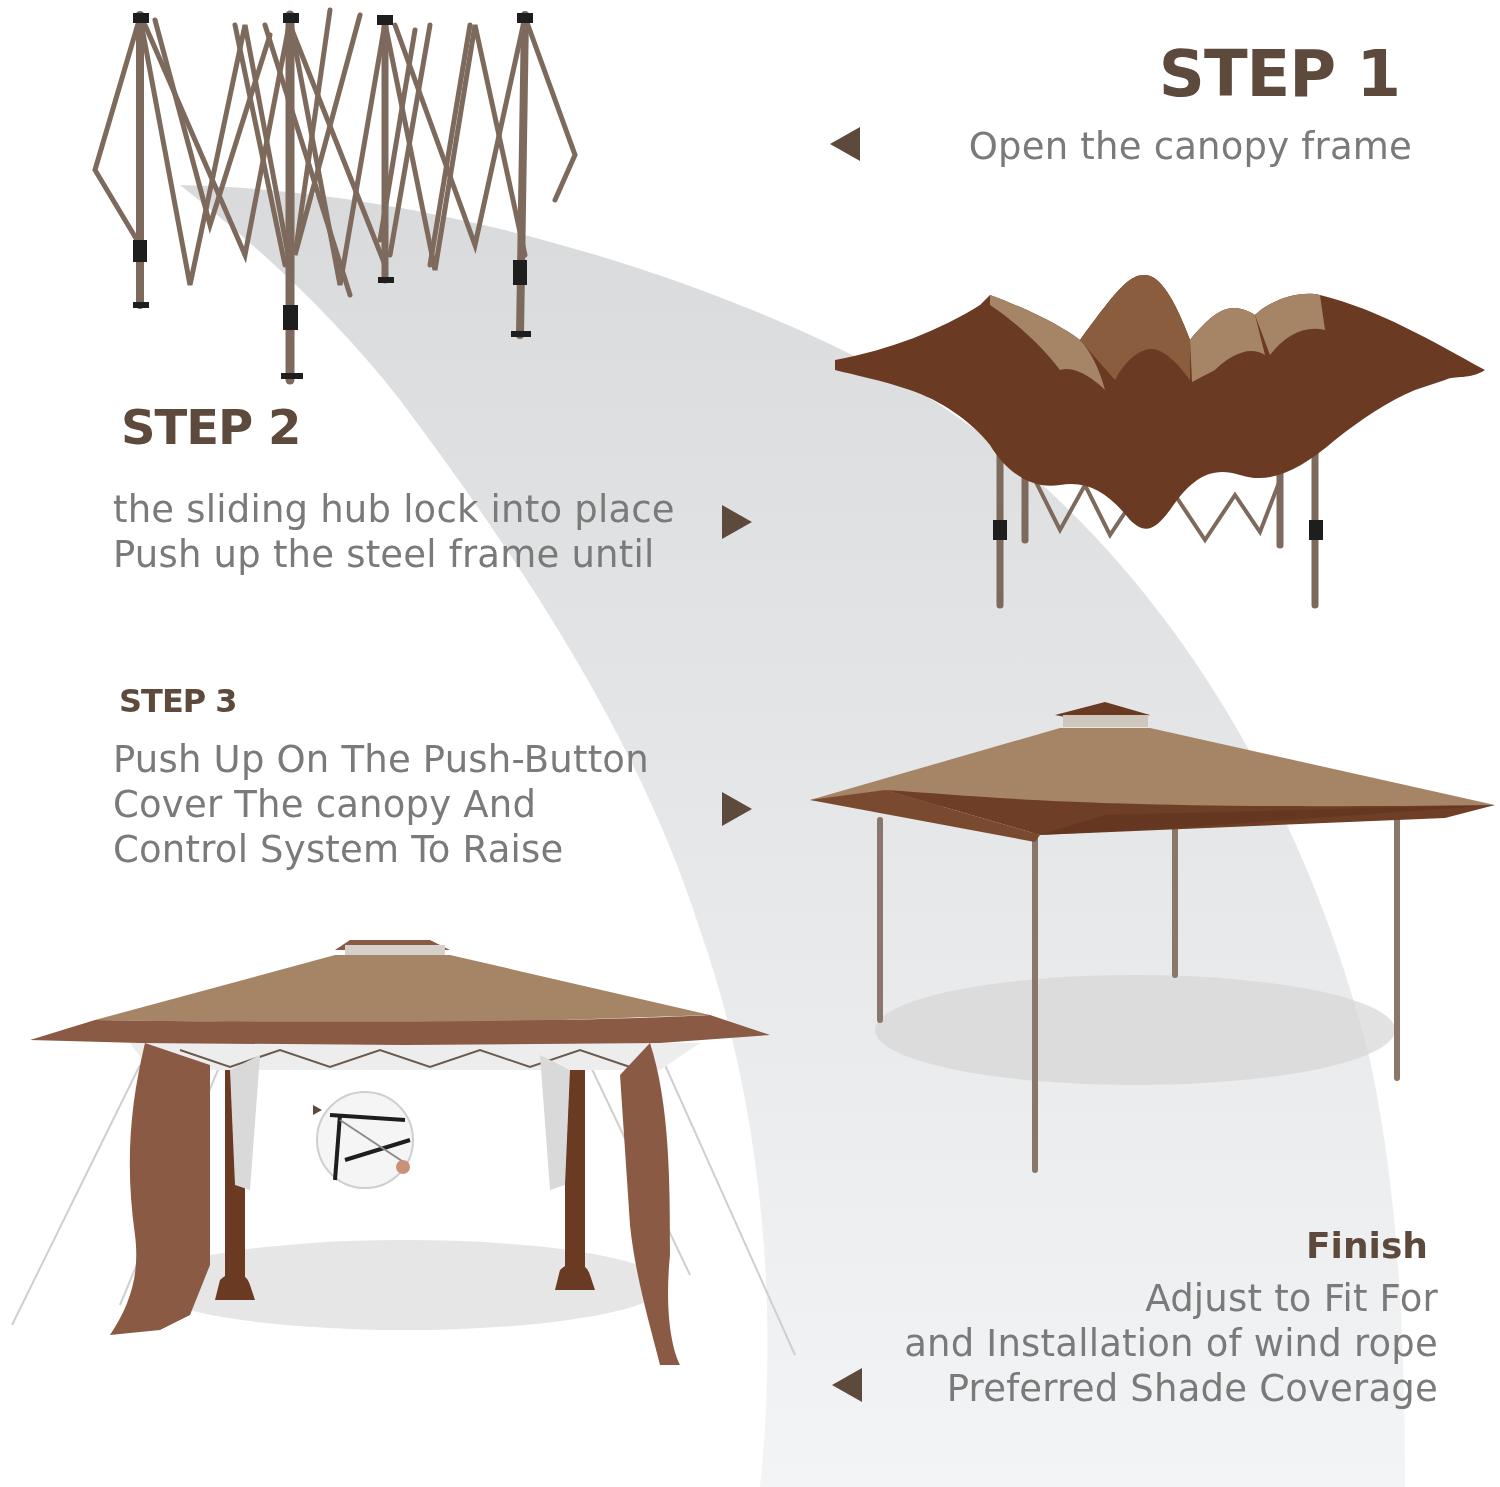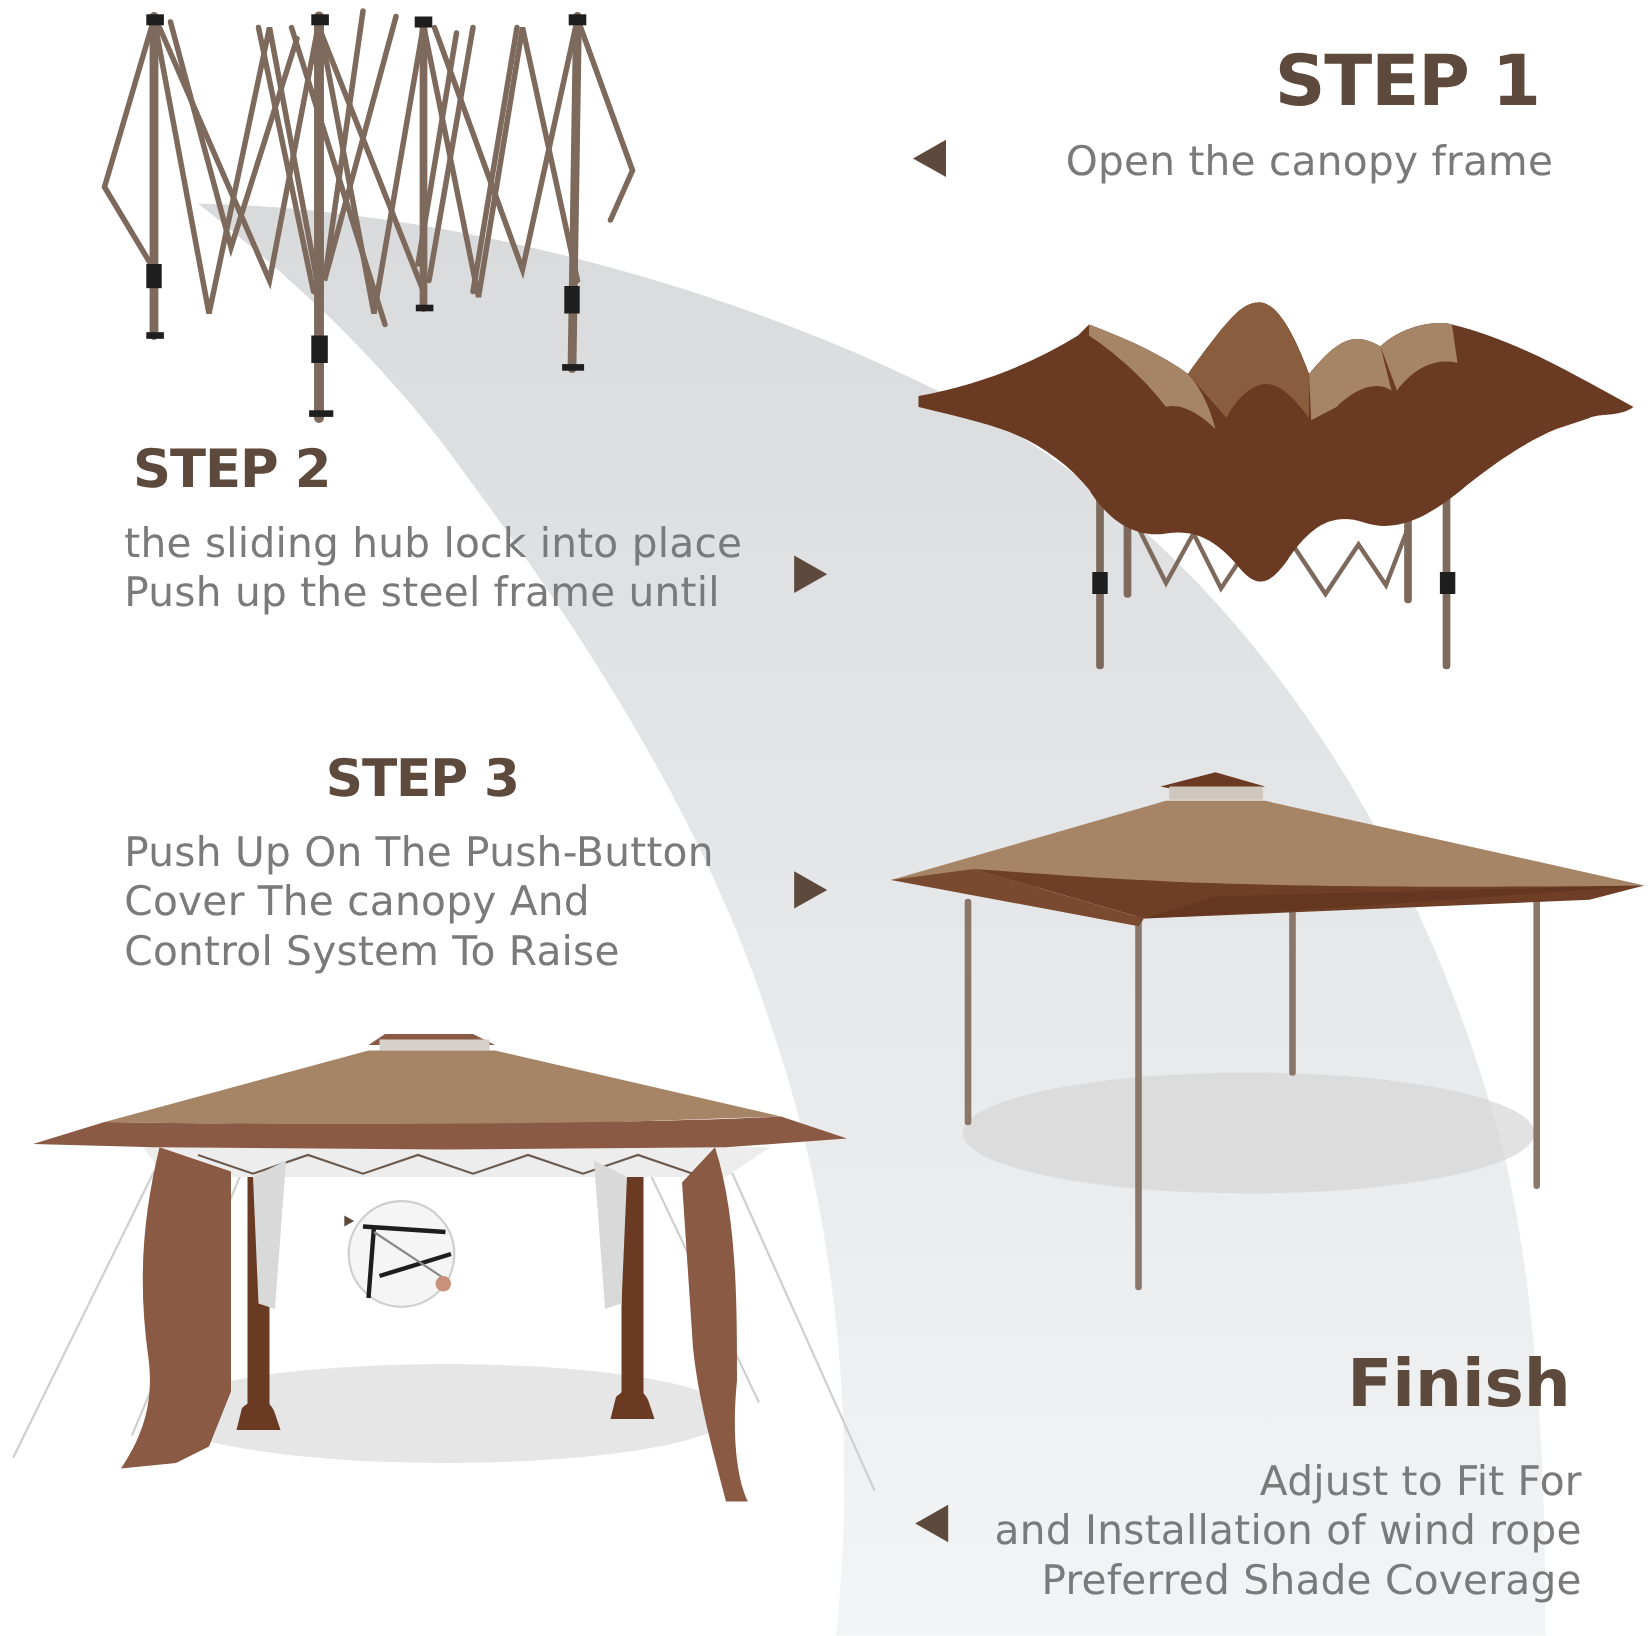--- a/index.html
+++ b/index.html
@@ -22,27 +22,27 @@
     font-size: 37px;
     line-height: 45px;
     letter-spacing: 0.2px;
   }
   .step-desc div { white-space: nowrap; }
 
   #step1 { right: 88px; top: 42px; text-align: right; }
   #step1 .step-title { font-size: 64px; margin-bottom: 18px; margin-right: 12px; }
 
   #step2 { left: 113px; top: 403px; }
-  #step2 .step-title { font-size: 48px; margin-left: 8px; margin-bottom: 20px; }
+  #step2 .step-title { font-size: 48px; margin-left: 8px; margin-bottom: 36px; }
 
   #step3 { left: 113px; top: 685px; }
-  #step3 .step-title { font-size: 47px; margin-left: 6px; margin-bottom: 20px; text-align: center; }
+  #step3 .step-title { font-size: 32px; margin-left: 6px; margin-bottom: 20px; }
 
   #finish { right: 62px; top: 1228px; text-align: right; }
-  #finish .step-title { font-size: 60px; margin-bottom: 36px; margin-right: 10px; letter-spacing: 0; }
+  #finish .step-title { font-size: 36px; margin-bottom: 12px; margin-right: 10px; letter-spacing: 0; }
 
   .arrow { position: absolute; width: 0; height: 0; z-index: 3; }
   .arrow-left { border-top: 17px solid transparent; border-bottom: 17px solid transparent; border-right: 30px solid #5e4a3c; }
   .arrow-right { border-top: 17px solid transparent; border-bottom: 17px solid transparent; border-left: 30px solid #5e4a3c; }
 
   .illus { position: absolute; z-index: 2; }
 </style>
 </head>
 <body>
 

